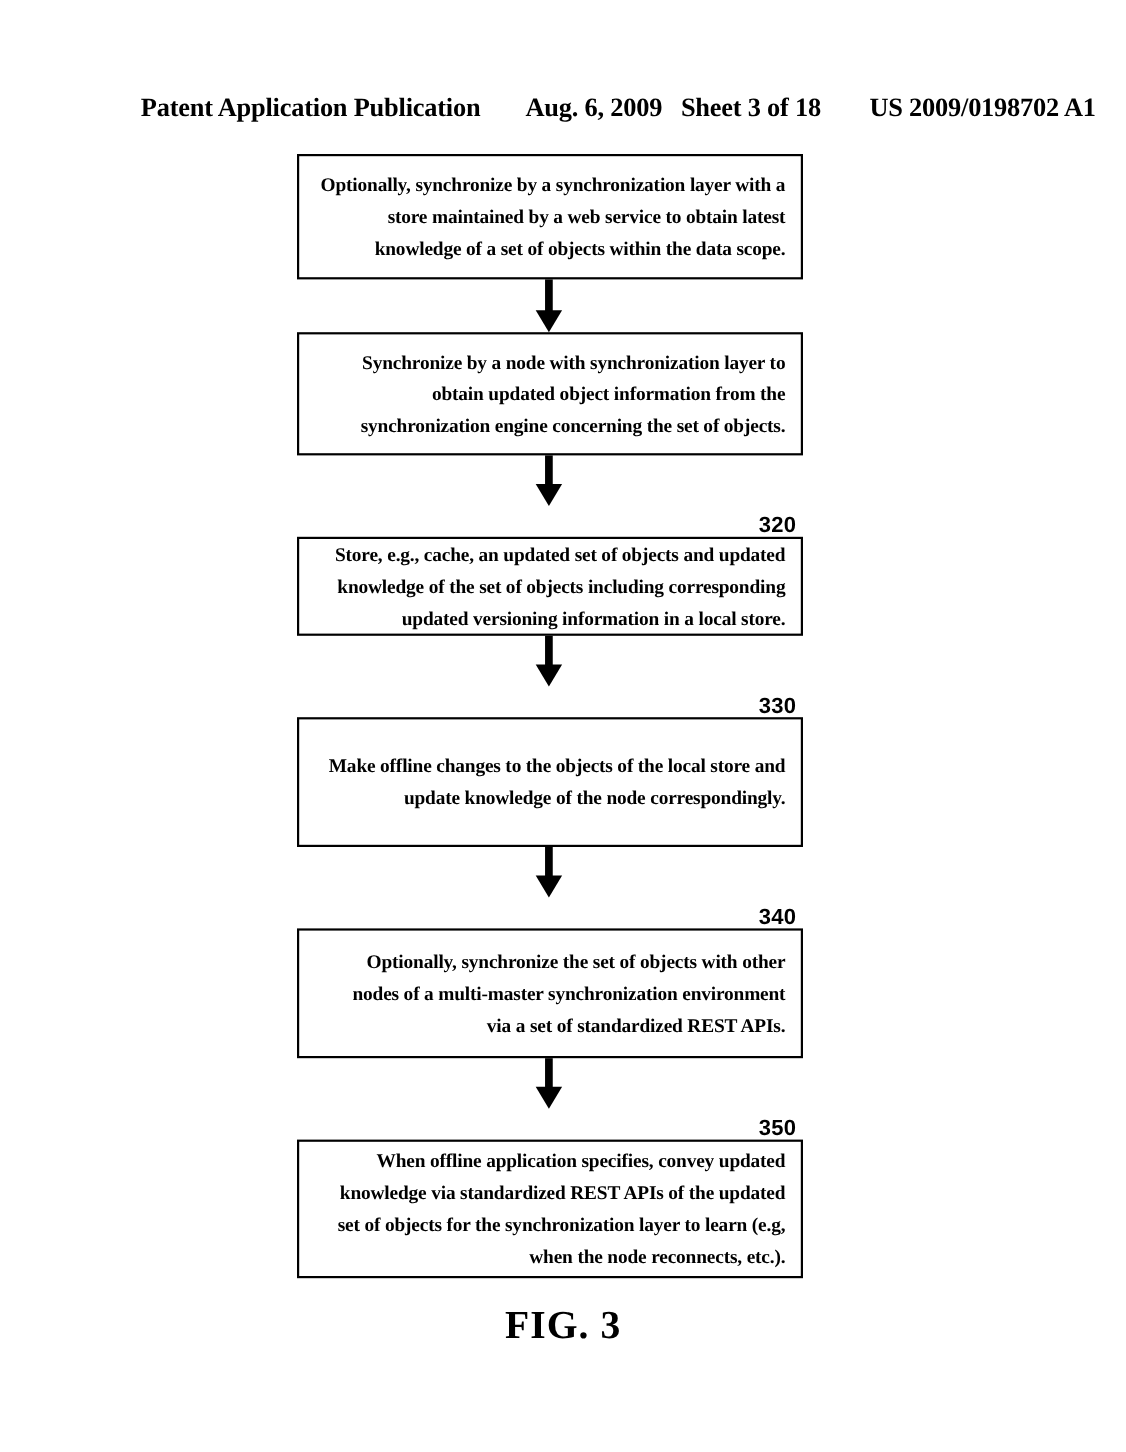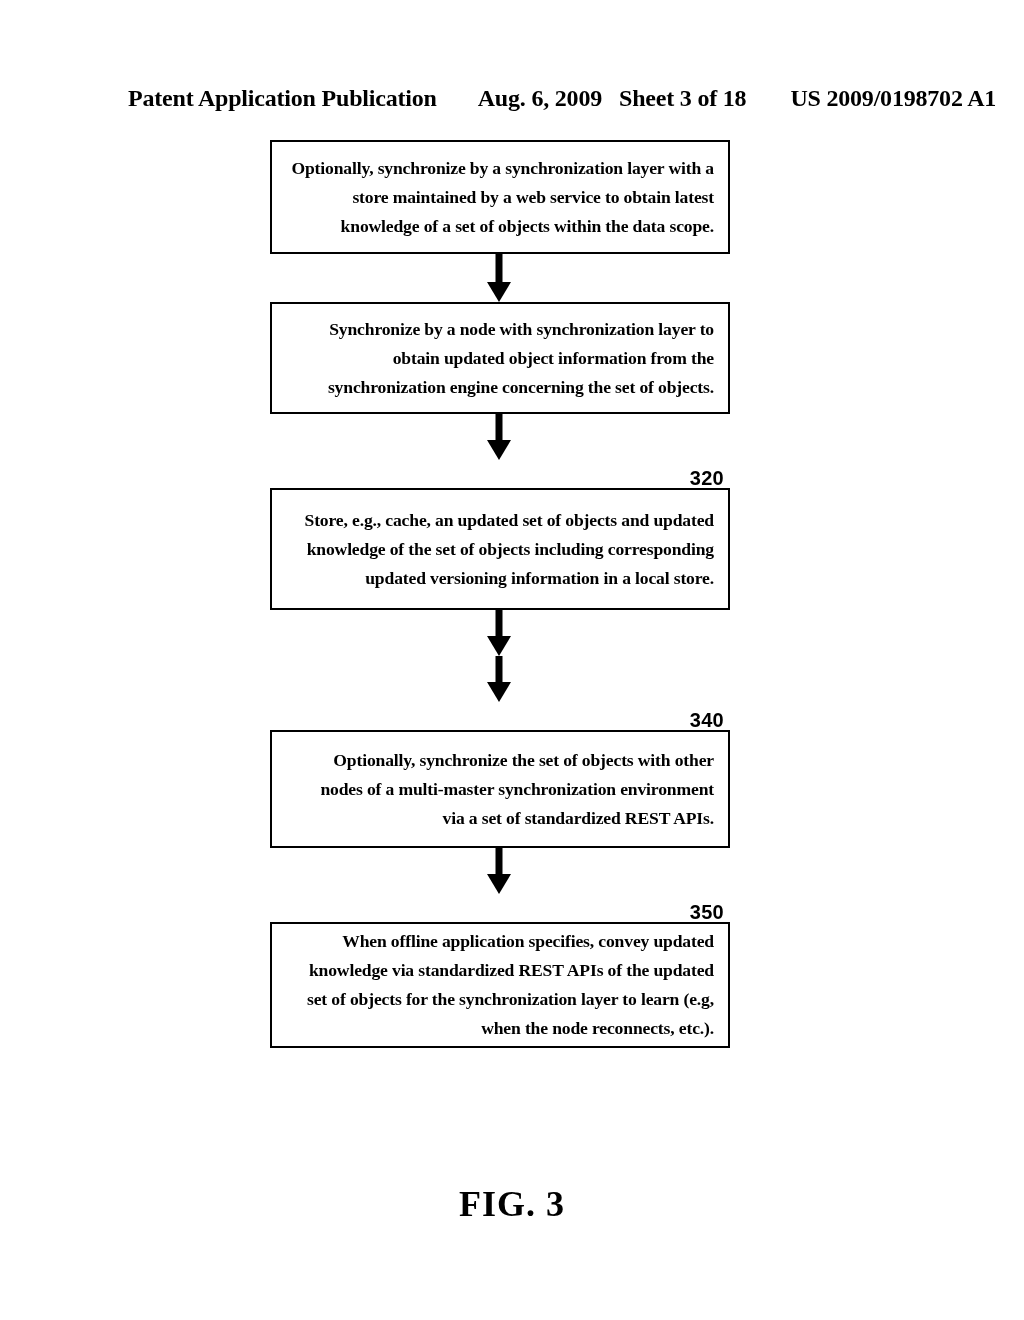--- a/index.html
+++ b/index.html
@@ -75,21 +75,21 @@
     text-align: right;
     font-weight: bold;
     font-size: 17.6px;
     line-height: 29px;
     letter-spacing: -0.15px;
   }
 
   
   .step-box.h-300 { height: 114px; }
   .step-box.h-310 { height: 112px; padding-left: 32px; }
-  .step-box.h-320 { height: 122px; }
+  .step-box.h-320 { height: 90px; }
   .step-box.h-330 { height: 118px; }
   .step-box.h-340 { height: 118px; padding-left: 44px; }
   .step-box.h-350 { height: 126px; }
 
   
   .connector {
     width: 460px;
     display: flex;
     justify-content: center;
   }
@@ -183,20 +183,28 @@
       <span class="step-text">Store, e.g., cache, an updated set of objects and updated knowledge of the set of objects including corresponding updated versioning information in a local store.</span>
     </div>
   </div>
   <div class="connector c-320">
     <div class="arrow">
       <div class="shaft"></div>
       <div class="head"></div>
     </div>
   </div>
 
+  <div class="step">
+    <div class="ref-row">
+      <span class="ref-label">330</span>
+    </div>
+    <div class="step-box h-330">
+      <span class="step-text">Make offline changes to the objects of the local store and update knowledge of the node correspondingly.</span>
+    </div>
+  </div>
   <div class="connector c-330">
     <div class="arrow">
       <div class="shaft"></div>
       <div class="head"></div>
     </div>
   </div>
 
   <div class="step">
     <div class="ref-row">
       <span class="ref-label">340</span>

